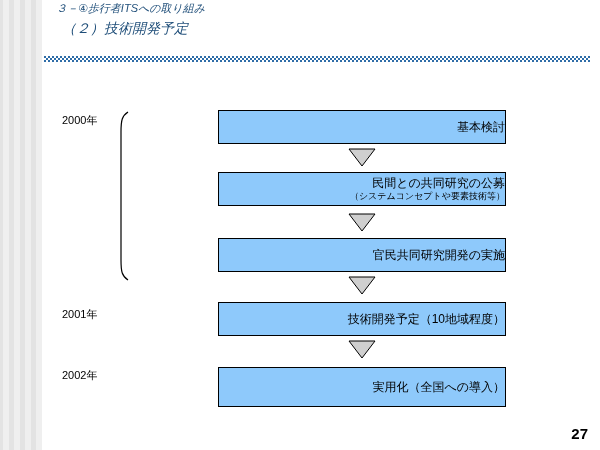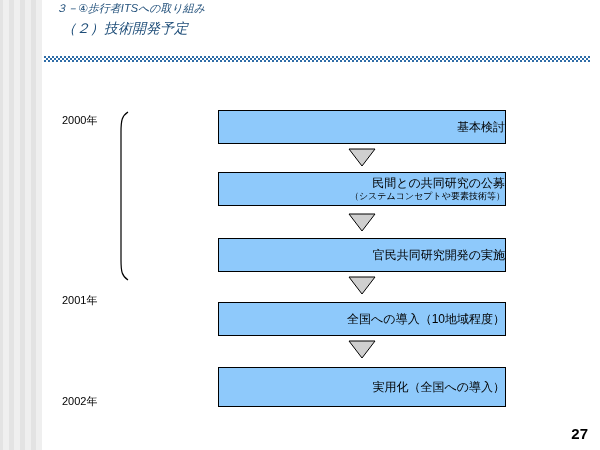--- a/index.html
+++ b/index.html
@@ -149,22 +149,22 @@
     <div class="stripe s4"></div>
   </div>
 
   <div id="header-block">
     <div id="subtitle">３－④歩行者ITSへの取り組み</div>
     <div id="title">（２）技術開発予定</div>
   </div>
   <div id="divider"></div>
 
   <div class="year-label" style="top:113px;">2000年</div>
-  <div class="year-label" style="top:293px;">2001年</div>
-  <div class="year-label" style="top:394px;">2002年</div>
+  <div class="year-label" style="top:307px;">2001年</div>
+  <div class="year-label" style="top:368px;">2002年</div>
 
   <div id="brace">
     <svg width="20" height="172" viewBox="0 0 20 172">
       <path d="M12 2 C6 6, 5 10, 5 22 L5 150 C5 162, 6 166, 12 170" fill="none" stroke="#000000" stroke-width="1.2"></path>
     </svg>
   </div>
 
   <div class="flow-box" style="top:110px; height:34px;">
     <div class="line1">基本検討</div>
   </div>
@@ -190,21 +190,21 @@
     <div class="line1">官民共同研究開発の実施</div>
   </div>
 
   <div class="arrow-wrap" style="top:276px;">
     <svg width="28" height="19" viewBox="0 0 28 19">
       <polygon points="1,1 27,1 14,18" fill="#cfcfcf" stroke="#000000" stroke-width="1"></polygon>
     </svg>
   </div>
 
   <div class="flow-box" style="top:302px; height:34px;">
-    <div class="line1">全国への導入（10地域程度）</div>
+    <div class="line1">技術開発予定（10地域程度）</div>
   </div>
 
   <div class="arrow-wrap" style="top:340px;">
     <svg width="28" height="19" viewBox="0 0 28 19">
       <polygon points="1,1 27,1 14,18" fill="#cfcfcf" stroke="#000000" stroke-width="1"></polygon>
     </svg>
   </div>
 
   <div class="flow-box" style="top:367px; height:40px;">
     <div class="line1">実用化（全国への導入）</div>

